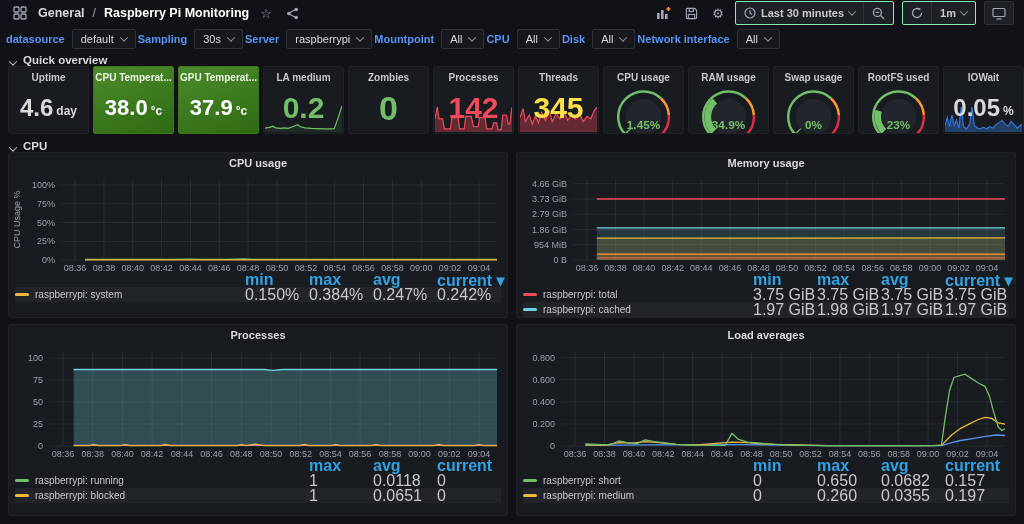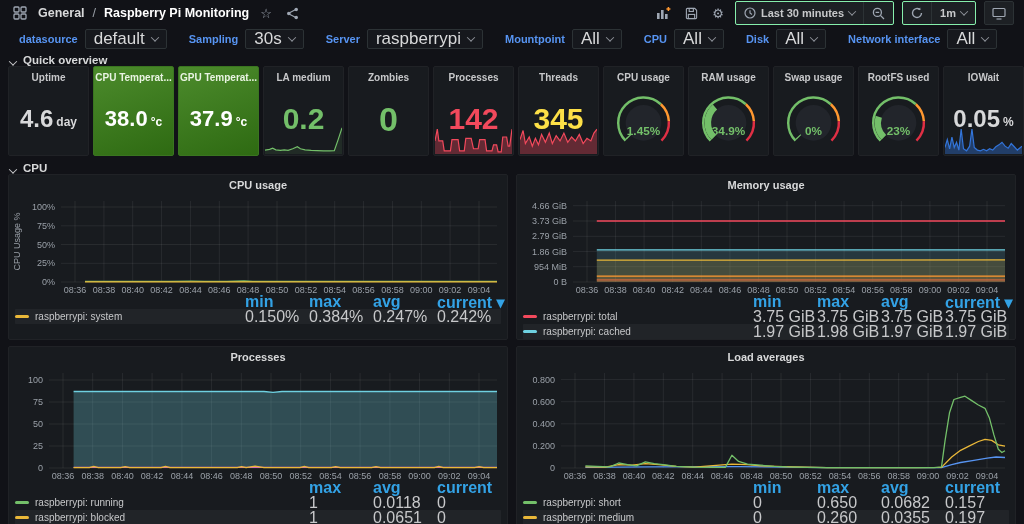--- a/index.html
+++ b/index.html
@@ -11,30 +11,30 @@
   .crumb{font-size:12.5px;font-weight:bold;color:#d8d9da;white-space:nowrap;}
   .crumb.title{color:#ffffff;}
   .sep{color:#9aa0a8;font-size:12.5px;}
   .icon-btn{background:none;border:none;padding:2px 3px;color:#9fa7b3;cursor:pointer;display:flex;align-items:center;font-size:13px;line-height:1;}
   .btn-group{display:flex;align-items:center;background:#1d2024;border:1px solid #86efac;border-radius:2px;height:22px;}
   .btn-group button{background:none;border:none;color:#c7c8ca;font-size:11px;font-weight:bold;display:flex;align-items:center;gap:5px;padding:0 8px;height:100%;cursor:pointer;}
   .btn-group button + button{border-left:1px solid #2c3235;}
   .boxed{background:#1d2024;border:1px solid #2c3235;border-radius:2px;height:22px;padding:0 7px;display:flex;align-items:center;cursor:pointer;}
   .chev{width:5px;height:5px;border:solid #8e9299;border-width:0 1.5px 1.5px 0;transform:rotate(45deg) translate(-1px,-1px);display:inline-block;}
   
-  .vars{height:26px;flex:none;display:flex;align-items:center;gap:22px;padding:0 19px;}
+  .vars{height:26px;flex:none;display:flex;align-items:center;gap:2px;padding:0 6px;}
   .var-item{display:flex;align-items:center;gap:7px;}
   .var-label{font-size:11px;font-weight:bold;color:#5794f2;}
-  .var-value{display:flex;align-items:center;gap:7px;background:#16181d;border:1px solid #2c3235;border-radius:2px;color:#d8d9da;font-size:17px;padding:2px 8px;height:20px;cursor:pointer;font-family:inherit;}
+  .var-value{display:flex;align-items:center;gap:7px;background:#16181d;border:1px solid #2c3235;border-radius:2px;color:#d8d9da;font-size:11px;padding:2px 8px;height:20px;cursor:pointer;font-family:inherit;}
   
   .section{height:14px;flex:none;display:flex;align-items:flex-end;gap:7px;padding:0 10px;cursor:pointer;}
   .section .chev{border-color:#c7c8ca;}
   .section span{font-size:11.5px;font-weight:bold;color:#d8d9da;}
   
-  .stats{height:90px;flex:none;display:grid;grid-template-columns:repeat(12,1fr);gap:4px;margin:0 0 4px 8px;}
+  .stats{height:68px;flex:none;display:grid;grid-template-columns:repeat(12,1fr);gap:4px;margin:0 0 4px 8px;}
   .stat-panel{background:#181b1f;border:1px solid #202226;border-radius:2px;position:relative;display:flex;flex-direction:column;overflow:hidden;}
   .stat-title{font-size:10px;font-weight:bold;color:#c7c8ca;text-align:center;padding-top:5px;white-space:nowrap;overflow:hidden;text-overflow:ellipsis;flex:none;}
   .stat-value{flex:1;display:flex;align-items:center;justify-content:center;z-index:2;}
   .stat-value .num{font-weight:bold;line-height:1;}
   .stat-value .unit{font-size:12px;font-weight:bold;margin-left:3px;align-self:center;transform:translateY(3px);}
   .stat-green{background:linear-gradient(160deg,#4c8b2c 0%,#2e6a12 100%);border-color:#3a7520;}
   .stat-green .stat-title{color:#e9f4e2;}
   .spark{position:absolute;left:1px;right:1px;bottom:1px;height:28px;width:calc(100% - 2px);z-index:1;}
   .gauge-wrap{flex:1;display:flex;align-items:center;justify-content:center;}
   

